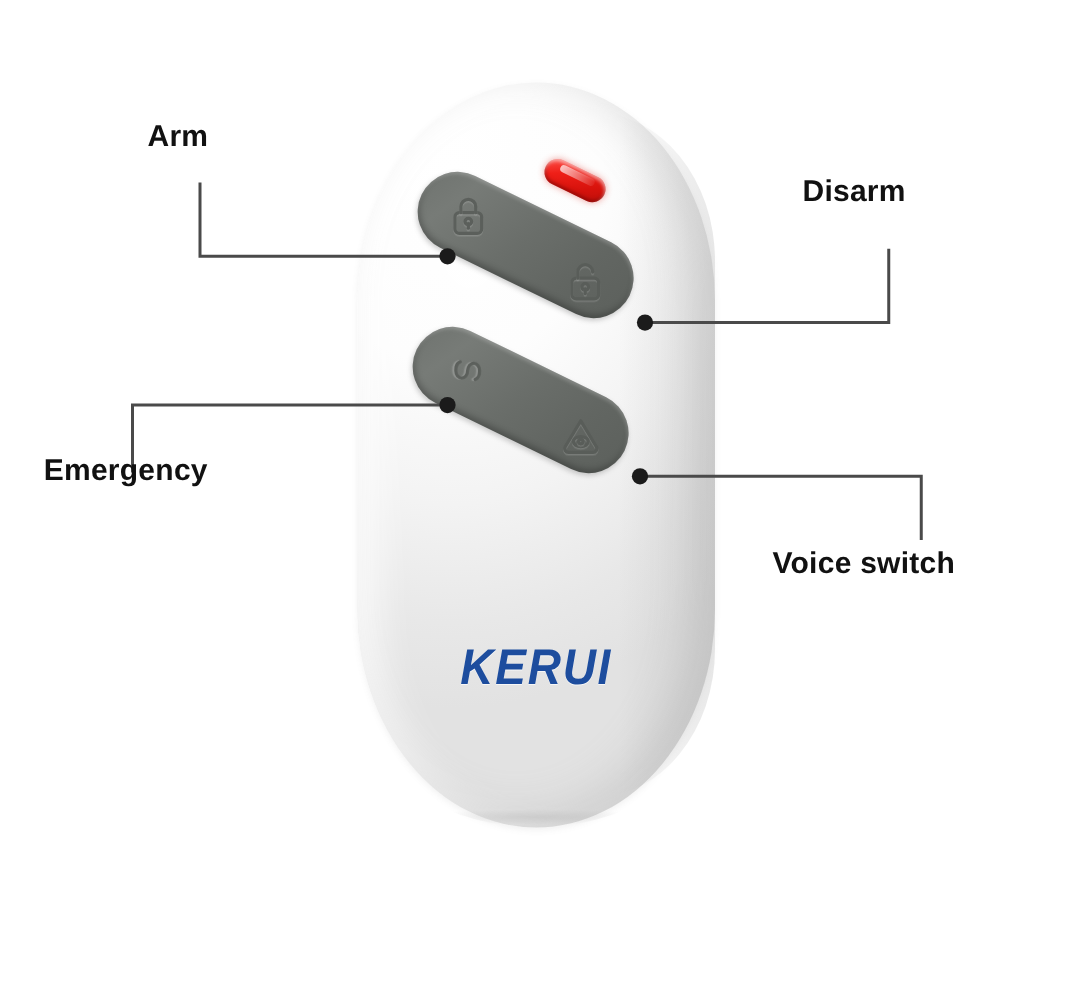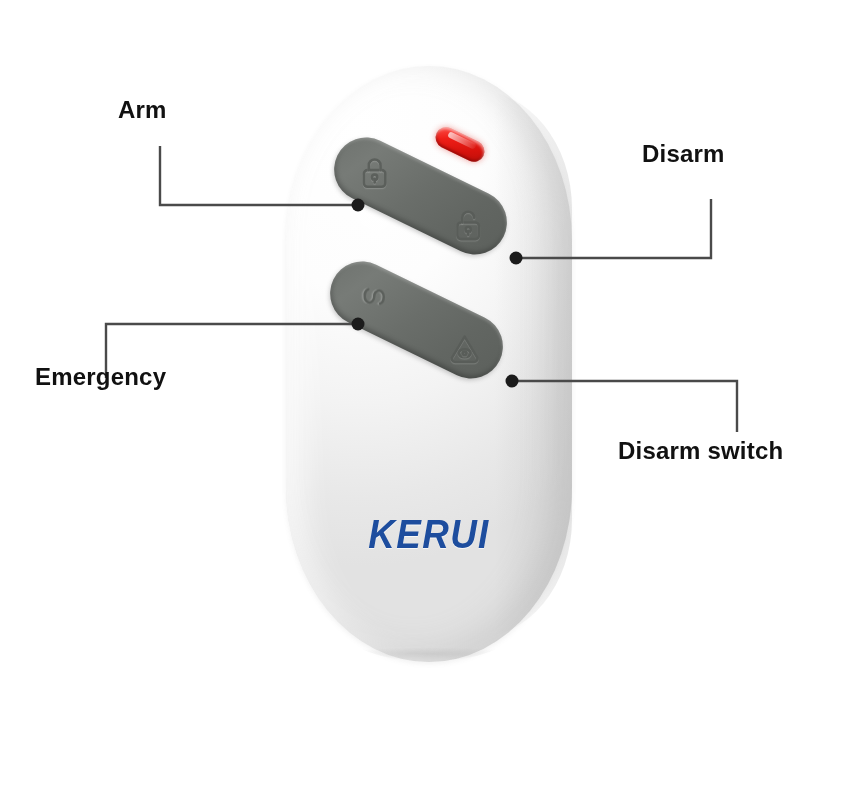--- a/index.html
+++ b/index.html
@@ -280,15 +280,15 @@
     <path d="M737,432 L737,381 L512,381"></path>
     <circle cx="512" cy="381" r="6.5"></circle>
   </svg>
 
   <div class="callout" id="label-arm">Arm</div>
 
   <div class="callout" id="label-disarm">Disarm</div>
 
   <div class="callout" id="label-emergency">Emergency</div>
 
-  <div class="callout" id="label-voice-switch">Disarm switch</div>
+  <div class="callout" id="label-voice-switch">Voice switch</div>
 
 </div>
 
 </body></html>

